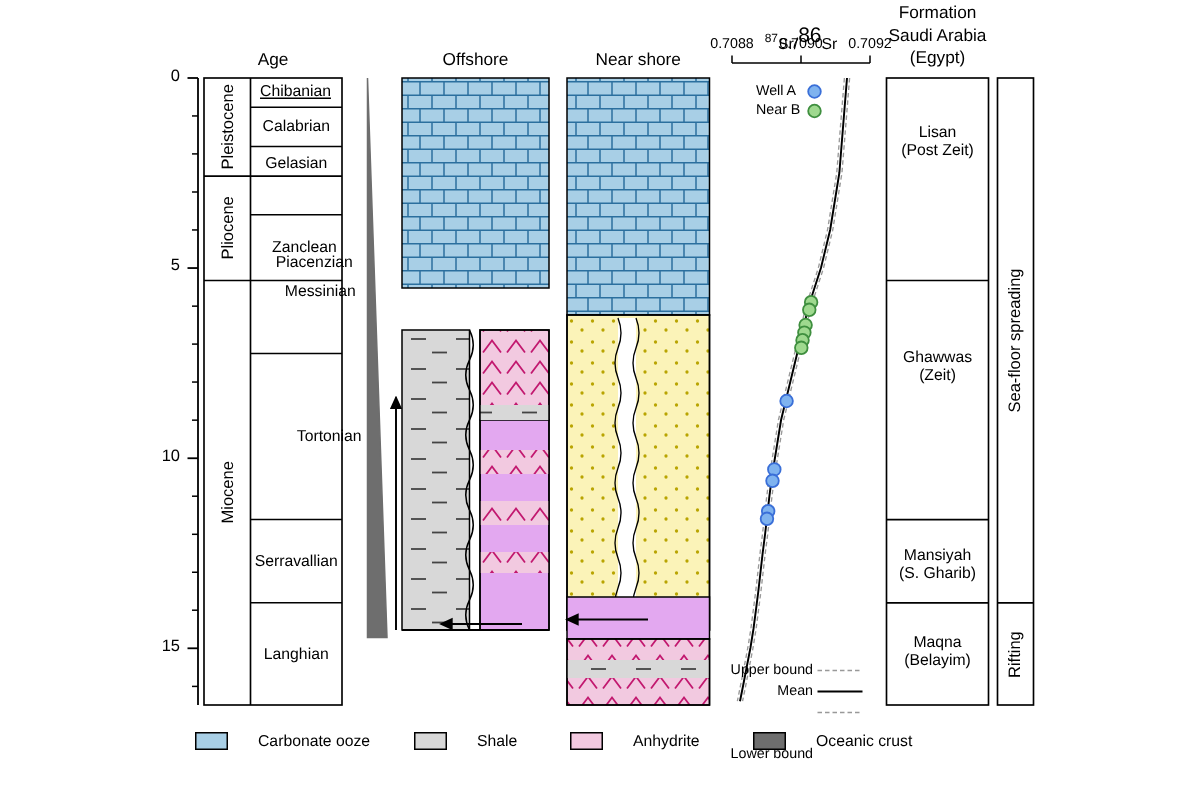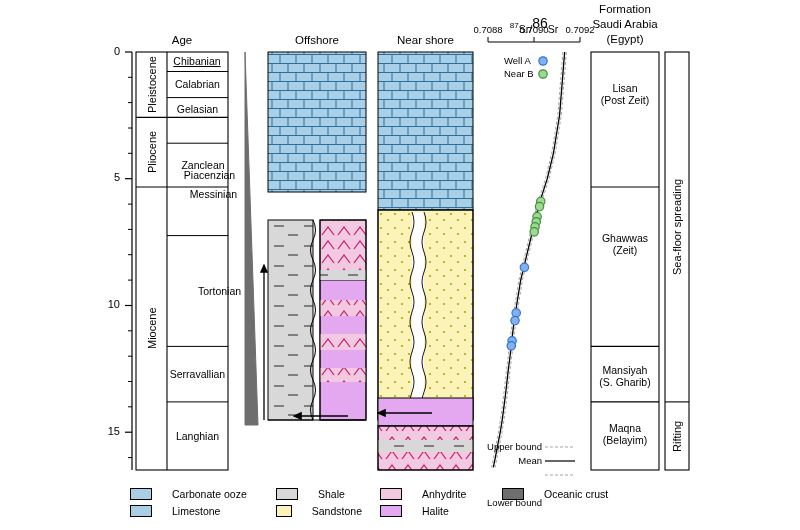--- a/index.html
+++ b/index.html
@@ -277,29 +277,15 @@
       </div>
       <div class="legend-item" style="width:104px;">
         <span class="swatch" style="background:#f2c9e0;"></span>
         <span>Anhydrite</span>
       </div>
       <div class="legend-item">
         <span class="swatch" style="background:#6e6e6e;"></span>
         <span>Oceanic crust</span>
       </div>
     </div>
-    <div style="display:flex;gap:18px;">
-      <div class="legend-item" style="width:128px;">
-        <span class="swatch" style="background:#a8cfe6;"></span>
-        <span>Limestone</span>
-      </div>
-      <div class="legend-item" style="width:86px;">
-        <span class="swatch" style="background:#fbf3b8;"></span>
-        <span>Sandstone</span>
-      </div>
-      <div class="legend-item" style="width:104px;">
-        <span class="swatch" style="background:#e3a8f0;"></span>
-        <span>Halite</span>
-      </div>
-    </div>
   </div>
 
 </div>
 
 </body></html>

